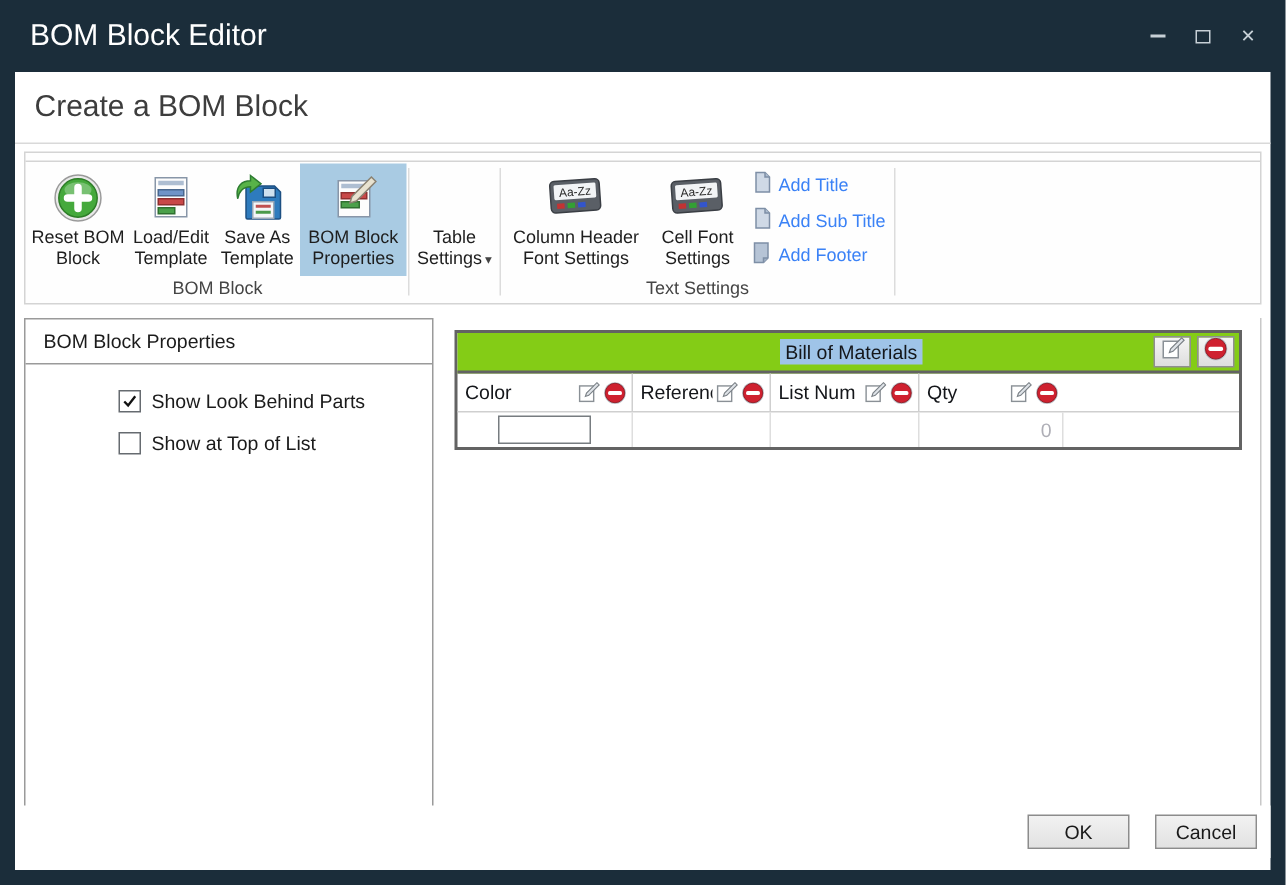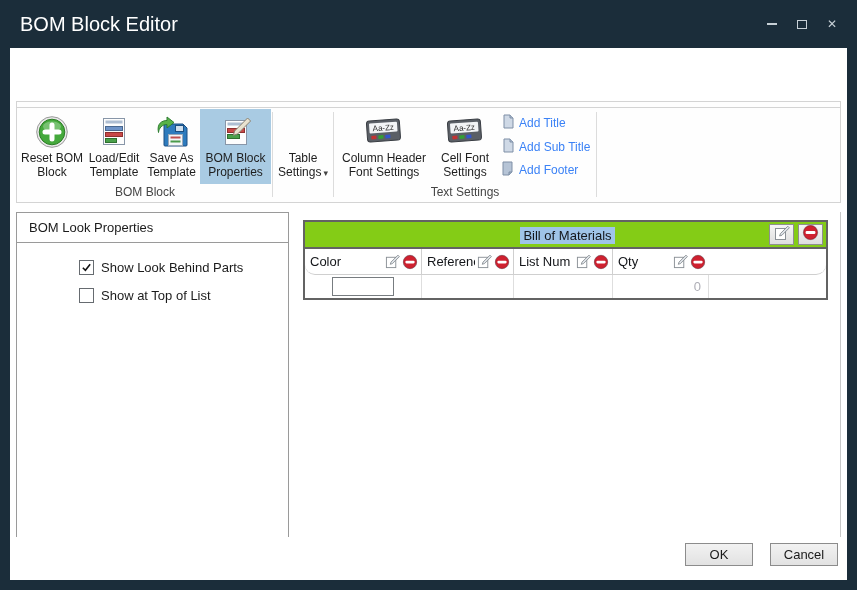--- a/index.html
+++ b/index.html
@@ -56,21 +56,21 @@
 
   
   .bom-table { margin:8px 12px 0 12px; border:2px solid #636363; }
   .bt-title-row { display:flex; align-items:center; height:27px; border-bottom:2px solid #636363; padding:0 3px; background:#84cc16; }
   .bt-title-spacer { width:58px; }
   .bt-title-center { flex:1; text-align:center; }
   .bt-title-text { font-size:13px; color:#14161a; background:#9fc4e8; padding:1px 3px; }
   .bt-title-btns { display:flex; gap:4px; }
   .tbtn { width:25px; height:21px; background:linear-gradient(#f5f5f5,#dedede); border:1px solid #8f8f8f; display:flex; align-items:center; justify-content:center; cursor:default; }
 
-  .bt-header-row { display:flex; height:26px; border-bottom:1px solid #cfcfcf;border-radius:10px; }
+  .bt-header-row { display:flex; height:26px; border-bottom:1px solid #cfcfcf; }
   .bt-hcell { display:flex; align-items:center; padding:0 3px 0 5px; border-right:1px solid #cfcfcf; }
   .bt-hcell:last-child { border-right:none; }
   .bt-hname { flex:1; font-size:13px; color:#14161a; white-space:nowrap; overflow:hidden; }
   .hicn { display:flex; align-items:center; margin-left:2px; cursor:default; }
 
   .bt-data-row { display:flex; height:23px; }
   .bt-dcell { border-right:1px solid #dedede; display:flex; align-items:center; }
   .bt-dcell:last-child { border-right:none; }
   .c-color{width:117px}.c-ref{width:92px}.c-part{width:99px}.c-qty{width:96px}.c-desc{width:117px}
   .cell-center { justify-content:center; }
@@ -97,20 +97,23 @@
           <span class="glyph-max"></span>
         </div>
       <div class="win-btn">
           <span class="glyph-close">✕</span>
         </div>
     </div>
   </div>
 
   <div class="content">
 
+    <div class="dialog-header">
+      <span class="dialog-title">Create a BOM Block</span>
+    </div>
 
     <div class="ribbon">
       <div class="ribbon-strip"></div>
       <div class="ribbon-body">
 
         <div class="rgroup">
           <div class="rgroup-row">
             <div class="rbtn w-reset">
               <span class="icn">
                 <svg width="34" height="34" viewBox="0 0 34 34">
@@ -242,21 +245,21 @@
           <div class="rgroup-label">Text Settings</div>
         </div>
 
         <div class="rsep"></div>
       </div>
     </div>
 
     <div class="main">
 
       <div class="left-panel">
-        <div class="left-panel-title">BOM Look Properties</div>
+        <div class="left-panel-title">BOM Block Properties</div>
         <div class="checkbox-area">
           <div class="cb-row">
             <span class="cb-box">
               <svg width="11" height="11" viewBox="0 0 12 12">
                   <path d="M2 6.2 l2.8 2.8 L10 2.4" stroke="#111" stroke-width="1.7" fill="none"></path>
                 </svg>
             </span>
             <span class="cb-label">Show Look Behind Parts</span>
           </div>
           <div class="cb-row">

